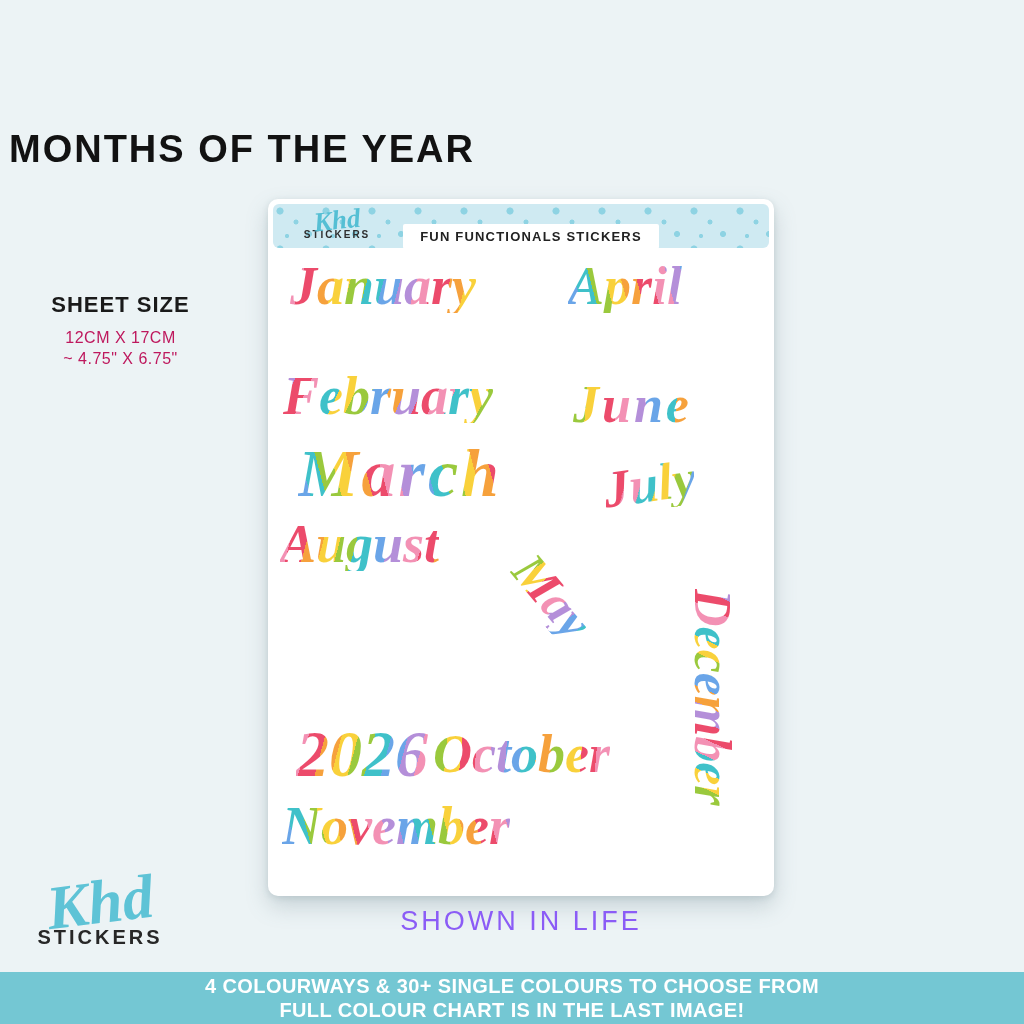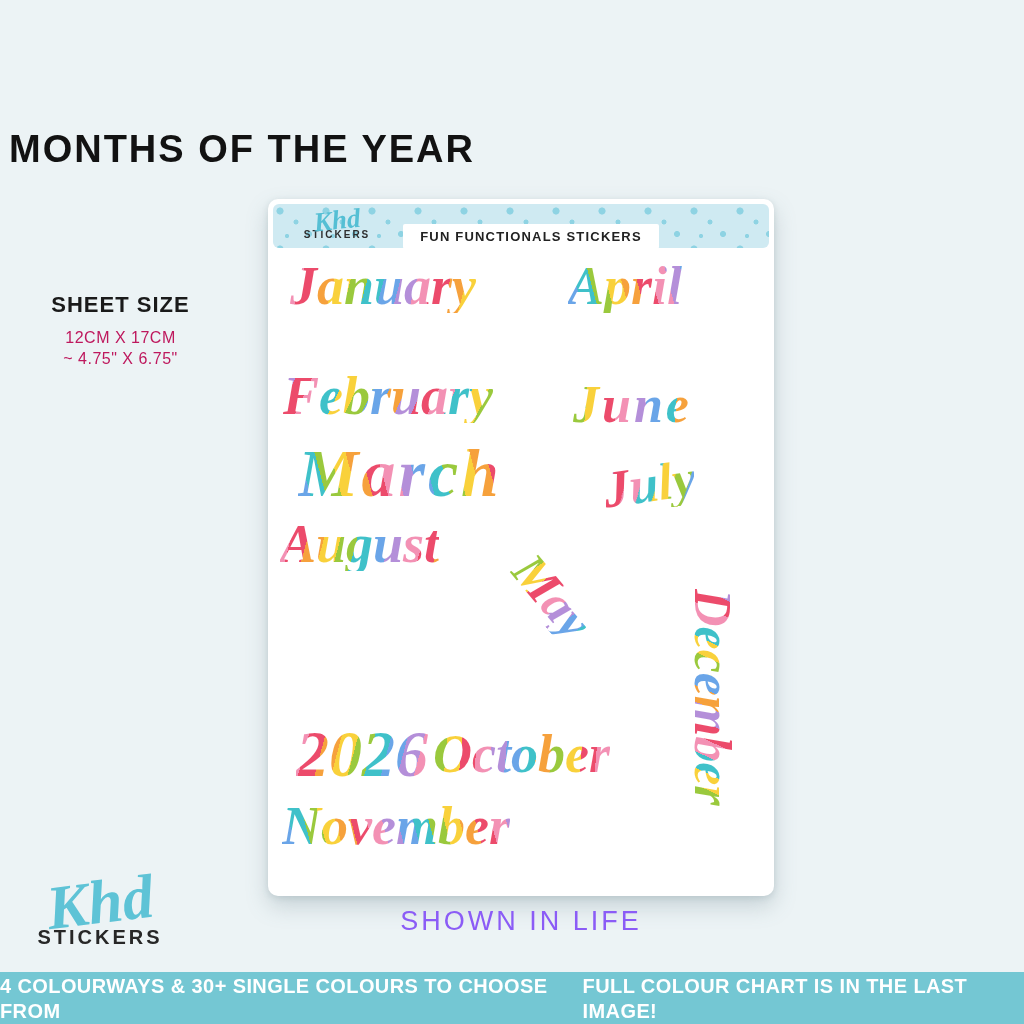--- a/index.html
+++ b/index.html
@@ -95,21 +95,21 @@
     display:block;font-family:"Liberation Serif",serif;font-style:italic;font-weight:700;
     font-size:62px;line-height:60px;color:#5ec3d6;transform:rotate(-7deg);
   }
   .brand-word-lg{
     display:block;margin-top:-6px;
     font-size:20px;font-weight:700;letter-spacing:3px;color:#272727;
   }
   .banner{
     position:absolute;left:0;bottom:0;width:100%;height:52px;
     background:#74c7d3;color:#ffffff;
-    display:flex;align-items:center;justify-content:center;
+    display:flex;flex-direction:column;align-items:center;justify-content:center;
     font-weight:700;font-size:20px;letter-spacing:.4px;line-height:24px;
     transform-origin:center;
   }
   .banner .bl{transform:scaleY(1.05);}
 </style>
 </head>
 <body>
 
 <div class="page">
 

